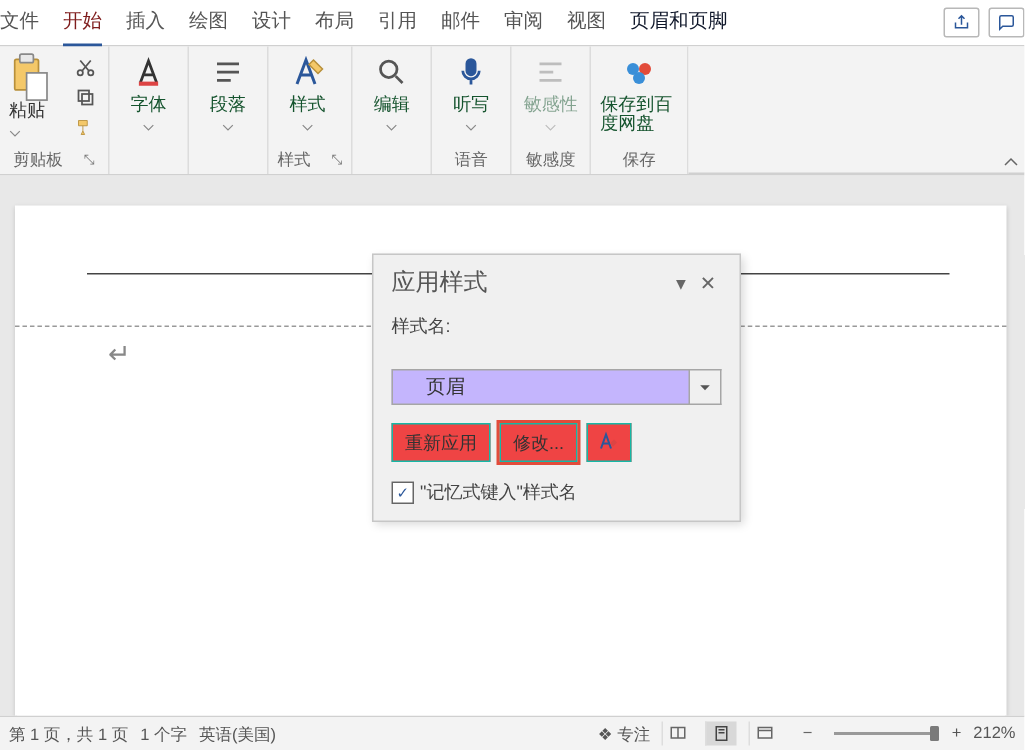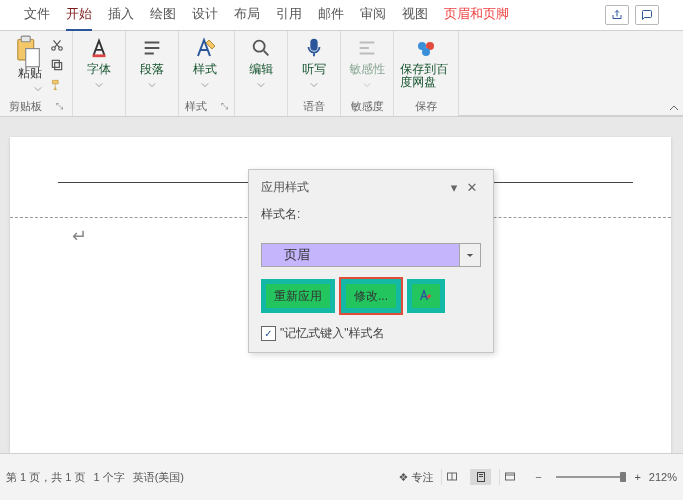--- a/index.html
+++ b/index.html
@@ -1,57 +1,57 @@
 <!DOCTYPE html>
 <html><head>
 <meta charset="utf-8">
 <style>
   html,body{margin:0;padding:0;font-family:"Microsoft YaHei","Segoe UI",sans-serif;font-size:12px;color:#333;background:#fff}
   body{width:683px;height:500px;overflow:hidden;display:flex;flex-direction:column}
-  .tabs{display:flex;align-items:center;height:30px;border-bottom:1px solid #d0d0d0;padding:0 24px;gap:16px}
+  .tabs{display:flex;align-items:center;height:30px;border-bottom:1px solid #d0d0d0;padding:0 0;gap:16px}
   .tab{font-size:13px;color:#555;cursor:pointer;height:100%;display:flex;align-items:center;border-bottom:2px solid transparent}
   .tab.active{color:#7f1d1d;border-bottom-color:#2b579a}
-  .tab.blue{color:#ef4444}
+  .tab.blue{color:#0f172a}
   .tabs-right{margin-left:auto;display:flex;gap:6px}
   .tabs-right .box{width:22px;height:18px;border:1px solid #b8b8b8;border-radius:2px;display:flex;align-items:center;justify-content:center;color:#2b579a;font-size:11px}
   .ribbon{background:#f3f3f3;border-bottom:1px solid #d0d0d0;display:flex;height:85px}
   .group{display:flex;flex-direction:column;border-right:1px solid #dcdcdc;padding:2px 6px 0}
   .group-body{flex:1;display:flex;align-items:flex-start;gap:6px;padding-top:2px}
   .group-label{text-align:center;font-size:11px;color:#666;padding:1px 0 2px;display:flex;align-items:center;justify-content:center;gap:6px}
   .chev-d{width:8px;height:8px;color:#888}
   .chev-d svg{width:8px;height:8px}
   .big-btn{display:flex;flex-direction:column;align-items:center;width:40px;gap:2px}
   .big-btn .ic{width:26px;height:26px;font-size:18px;display:flex;align-items:center;justify-content:center;color:#446}
   .big-btn .lbl{font-size:12px;color:#14532d;text-align:left;line-height:1.1}
-  .paste-btn{display:flex;flex-direction:column;align-items:flex-end;width:36px}
+  .paste-btn{display:flex;flex-direction:column;align-items:flex-start;width:36px}
   .paste-btn .ic{width:28px;height:30px}
   .small-col{display:flex;flex-direction:column;gap:4px;padding-top:2px}
   .small-btn{width:18px;height:16px;display:flex;align-items:center;justify-content:center;color:#555;font-size:12px}
   .collapse{width:16px;display:flex;align-items:center;justify-content:flex-end;font-size:10px;color:#666;border-bottom:1px solid #d0d0d0;height:85px;box-sizing:border-box;flex:1;background:#f3f3f3;padding-right:4px;padding-bottom:4px;align-items:flex-end}
   .doc-area{flex:1;background:#e8e8e8;position:relative;overflow:hidden}
   .page{position:absolute;left:10px;top:20px;right:12px;height:470px;background:#fff;box-shadow:0 1px 3px rgba(0,0,0,.15)}
   .header-border{position:absolute;left:48px;right:38px;top:45px;border-bottom:1px solid #444}
   .dashed{position:absolute;left:0;right:0;top:80px;border-top:1.5px dashed #999}
   .cursor-mark{position:absolute;left:62px;top:88px;color:#888;font-size:18px}
   .pane{position:absolute;left:248px;top:52px;width:220px;background:#f0f0f0;border:1px solid #c6c6c6;box-shadow:2px 2px 6px rgba(0,0,0,.15);padding:8px 12px 10px}
   .pane-head{display:flex;align-items:center;margin-bottom:10px}
-  .pane-title{font-size:12px;color:#555}
+  .pane-title{font-size:16px;color:#555}
   .pane-head .sp{flex:1}
   .pane-head .ctl{width:18px;height:18px;color:#666;display:flex;align-items:center;justify-content:center;font-size:13px}
   .field-label{font-size:12px;color:#444;margin-bottom:20px;margin-top:4px}
   .combo{display:flex;margin-bottom:12px}
   .combo .txt{flex:1;height:22px;border:1px solid #a6a6a6;background:#c4b5fd;padding:0 22px;display:flex;align-items:center;font-size:13px}
   .combo .drop{width:20px;height:22px;border:1px solid #a6a6a6;border-left:none;display:flex;align-items:center;justify-content:center;background:#f0f0f0}
   .btn-row{display:flex;gap:6px;margin-bottom:12px}
-  .btn{height:24px;border:5px solid #14b8a6;background:#22c55e;display:flex;align-items:center;justify-content:center;font-size:12px;padding:0 8px}
+  .btn{height:24px;border:1px solid #14b8a6;background:#ef4444;display:flex;align-items:center;justify-content:center;font-size:12px;padding:0 8px}
   .btn.highlight{outline:2px solid #e24b3a;outline-offset:0}
   .btn.icon-only{width:28px;padding:0}
   .chk-row{display:flex;align-items:center;gap:4px;font-size:12px;color:#444}
   .chk{width:13px;height:13px;border:1px solid #666;background:#fff;display:flex;align-items:center;justify-content:center;font-size:10px;color:#2b579a}
-  .status{height:22px;background:#f3f3f3;border-top:1px solid #d0d0d0;display:flex;align-items:center;font-size:11px;color:#555;padding:12px 6px;gap:8px}
+  .status{height:22px;background:#f3f3f3;border-top:1px solid #d0d0d0;display:flex;align-items:center;font-size:11px;color:#555;padding:0 6px;gap:8px}
   .status .sep{flex:1}
   .status .view-btn{width:20px;height:16px;display:flex;align-items:center;justify-content:center;color:#666;border-left:1px solid #ddd}
   .status .view-btn.active{background:#d8d8d8}
   .slider{display:flex;align-items:center;gap:2px}
   .slider .track{width:70px;height:2px;background:#999;position:relative}
   .slider .thumb{position:absolute;right:0;top:-4px;width:6px;height:10px;background:#7a7a7a;border-radius:1px}
   .dialog-launch{font-size:9px;color:#777;margin-left:8px}
 </style>
 </head>
 <body>

